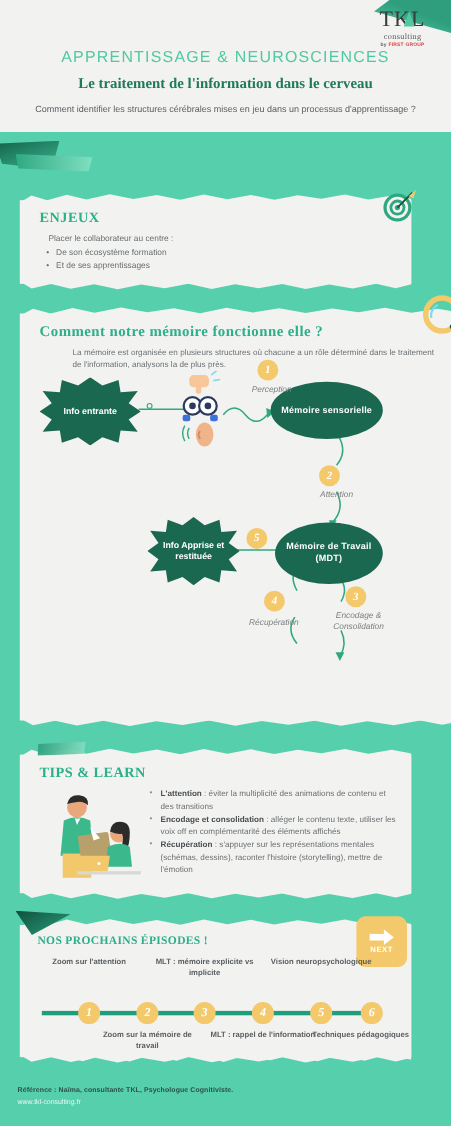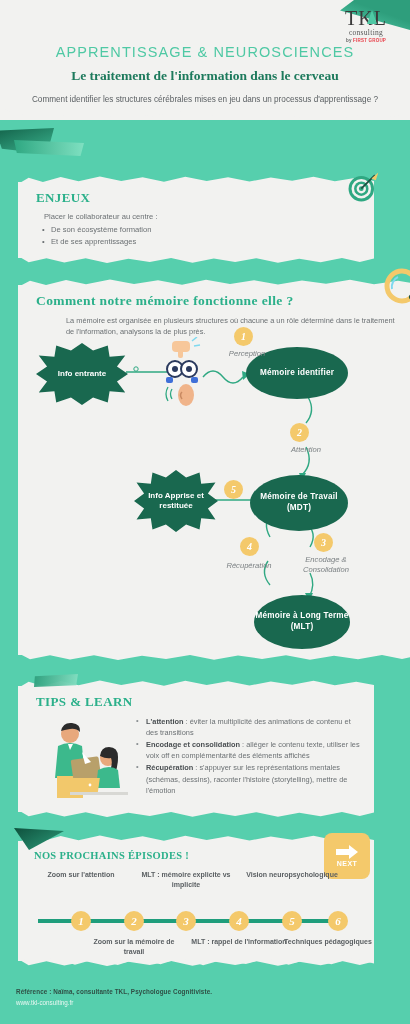--- a/index.html
+++ b/index.html
@@ -284,25 +284,24 @@
       <path d="M292 288 q6 12 -1 24" stroke="#2fa882" stroke-width="1.4" fill="none"></path>
       <polygon points="287,308 291,316 295,308" fill="#2fa882"></polygon>
 
       <path d="M252 300 q-10 -12 -2 -24" stroke="#2fa882" stroke-width="1.4" fill="none"></path>
       <path d="M252 252 q-8 -14 2 -24" stroke="#2fa882" stroke-width="1.4" fill="none"></path>
       <polygon points="250,230 254,222 258,230" fill="#2fa882"></polygon>
     </svg>
 
     <div class="burst" style="left:18px; top:58px; width:92px; height:62px;">Info entrante</div>
 
-    <div class="blob" style="left:228px; top:62px; width:102px; height:52px;">Mémoire identifier</div>
+    <div class="blob" style="left:228px; top:62px; width:102px; height:52px;">Mémoire sensorielle</div>
 
     <div class="blob" style="left:232px; top:190px; width:98px; height:56px;">Mémoire de Travail (MDT)</div>
 
-    <div class="blob" style="left:236px; top:310px; width:96px; height:54px;">Mémoire à Long Terme (MLT)</div>
 
     <div class="burst" style="left:116px; top:185px; width:84px; height:62px;">Info Apprise et restituée</div>
 
     <svg style="position:absolute;left:140px;top:52px;width:56px;height:72px;">
       <rect x="14" y="4" width="18" height="11" rx="4" fill="#f7c79a"></rect>
       <rect x="20" y="13" width="5" height="8" rx="2" fill="#f7c79a"></rect>
       <line x1="34" y1="4" x2="39" y2="0" stroke="#7fd9ef" stroke-width="1.5"></line>
       <line x1="36" y1="9" x2="42" y2="8" stroke="#7fd9ef" stroke-width="1.5"></line>
       <g>
         <circle cx="17" cy="32" r="8" fill="#fff" stroke="#2b3a5e" stroke-width="2"></circle>

